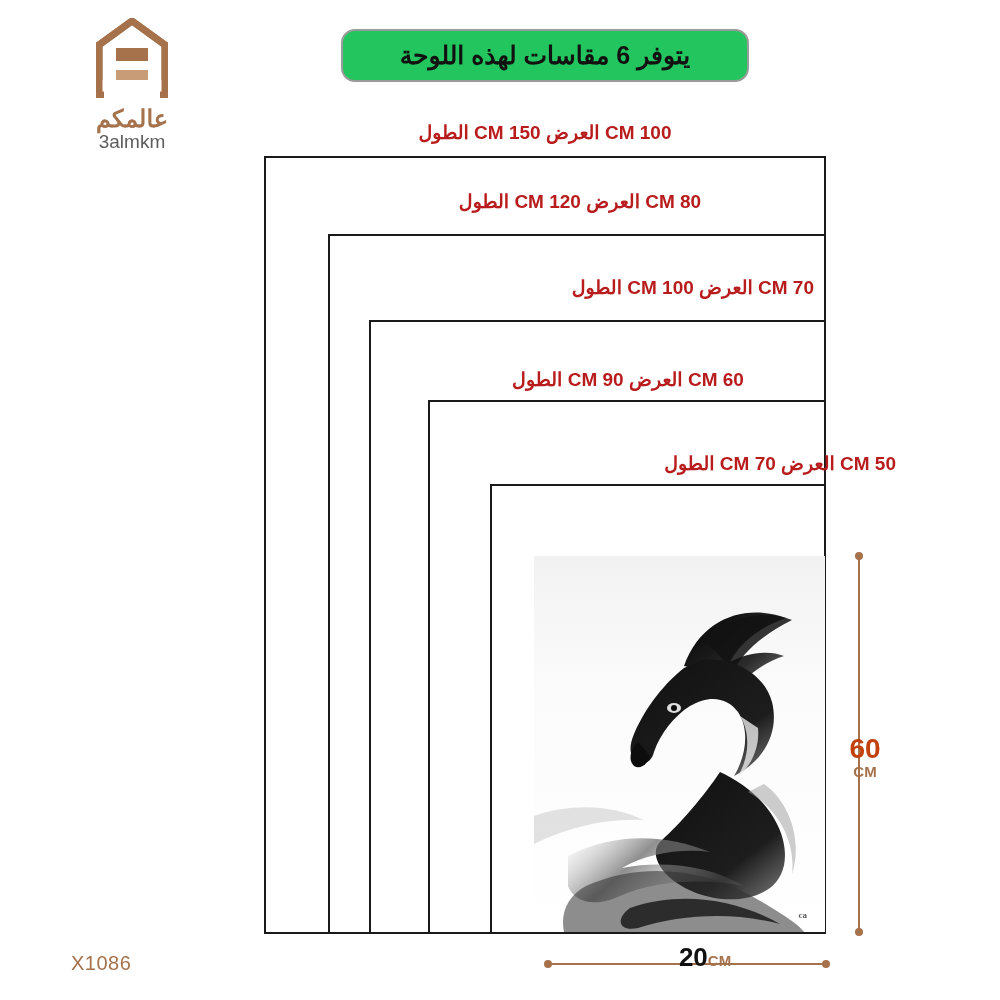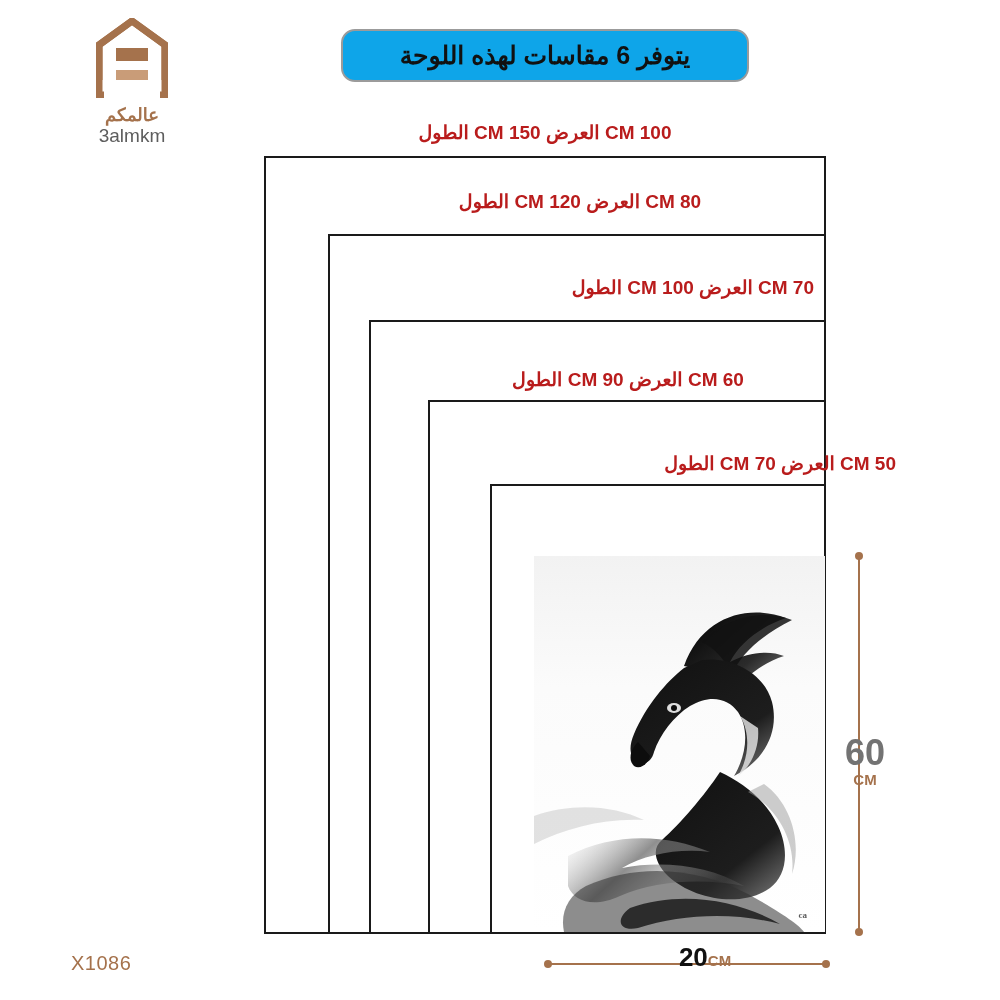--- a/index.html
+++ b/index.html
@@ -24,21 +24,21 @@
     text-align: center;
   }
   .logo-mark {
     width: 72px;
     height: 80px;
     margin: 0 auto;
     position: relative;
   }
   .logo-arabic {
     margin-top: 8px;
-    font-size: 18px;
+    font-size: 24px;
     font-weight: bold;
     color: #a5724c;
     letter-spacing: 0px;
     line-height: 1.1;
   }
   .logo-latin {
     font-size: 19px;
     color: #5d5d5d;
     line-height: 1.2;
     margin-top: -1px;
@@ -46,21 +46,21 @@
 
   
   .header-pill {
     position: absolute;
     left: 341px;
     top: 29px;
     width: 408px;
     height: 53px;
     border: 2px solid #9b9b9b;
     border-radius: 14px;
-    background: #0ea5e9;
+    background: #22c55e;
     display: flex;
     align-items: center;
     justify-content: center;
     box-sizing: border-box;
   }
   .header-pill span {
     font-size: 25px;
     font-weight: bold;
     color: #111111;
     direction: rtl;
@@ -126,23 +126,23 @@
   .dim-v::after  { bottom: -4px; }
 
   .dim-v-label {
     position: absolute;
     left: 840px;
     top: 735px;
     text-align: center;
     width: 50px;
   }
   .dim-v-label .num {
-    font-size: 36px;
-    font-weight: bold;
-    color: #737373;
+    font-size: 28px;
+    font-weight: bold;
+    color: #c2410c;
     line-height: 1;
   }
   .dim-v-label .unit {
     font-size: 15px;
     font-weight: bold;
     color: #a5724c;
     line-height: 1.2;
   }
 
   .dim-h {

